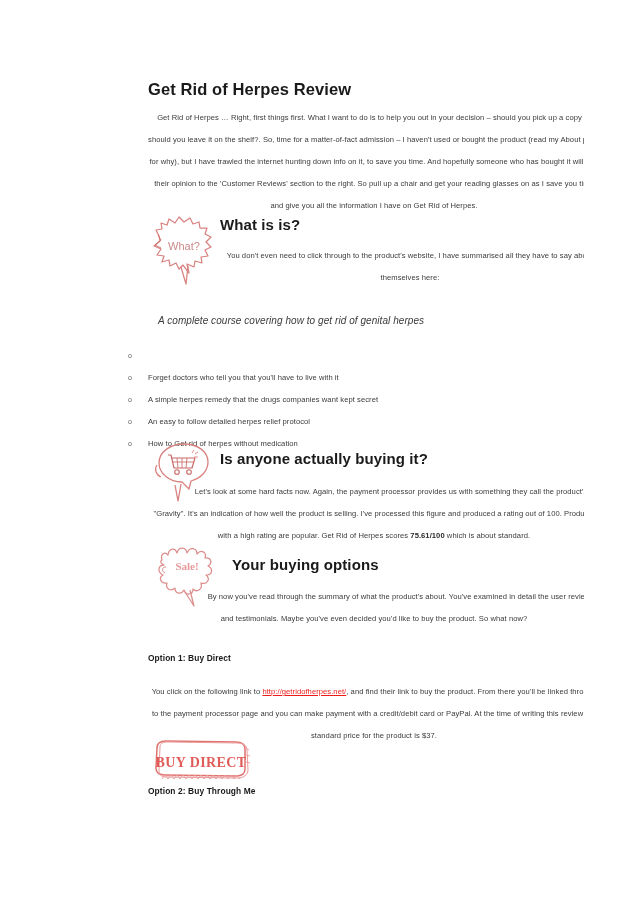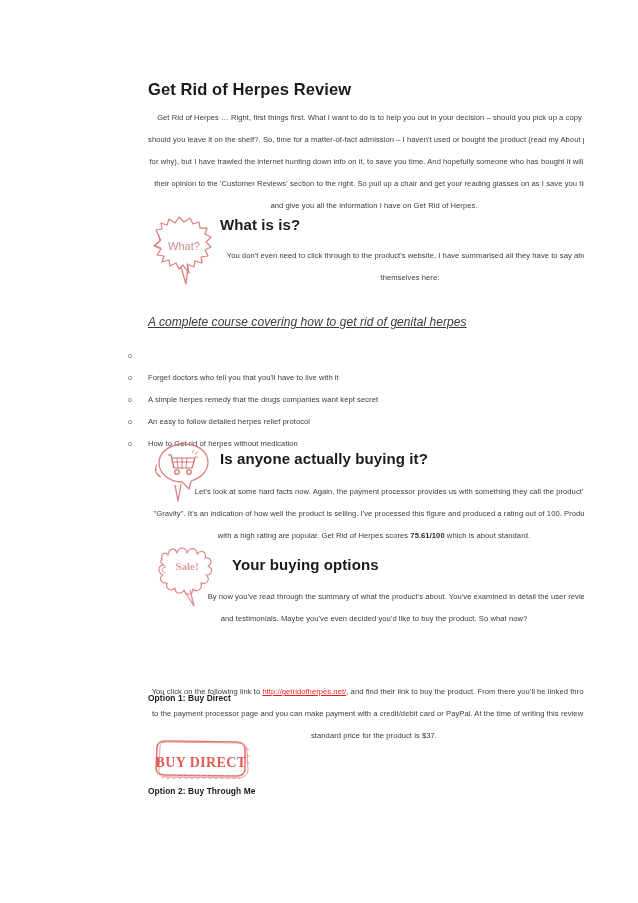--- a/index.html
+++ b/index.html
@@ -56,27 +56,26 @@
   .h3 {
     position: absolute;
     left: 94px;
     font-size: 8.4px;
     font-weight: bold;
     color: #1a1a1a;
     letter-spacing: 0.1px;
   }
   .italic-line {
     position: absolute;
-    left: 94px;
+    left: 104px;
     width: 452px;
-    font-size: 12px;
+    font-size: 10px;
     font-style: italic;
     color: #3a3a3a;
     letter-spacing: 0.06px;
-    text-decoration: underline;
   }
   .indent {
     display: inline-block;
     width: 34px;
   }
   b.score, b.inline-b { font-weight: bold; color: #2a2a2a; }
   a.link {
     color: #ee1c18;
     text-decoration: underline;
   }
@@ -218,21 +217,21 @@
         <path d="M38,48 L42,64 L33,50" fill="none" stroke="#dd8e8c" stroke-width="1.25" stroke-linejoin="round"></path>
         <path d="M13,31 C9,29 10,25 14,25" fill="none" stroke="#cf7d7b" stroke-width="0.9"></path>
       </svg>
       <div class="badge-label sale-label">Sale!</div>
     </div>
 
     <div class="h2" style="left:178px; top:556px;">Your buying options</div>
 
     <div class="body-text" style="top:586px;"><span class="indent" style="width:54px;"></span><span>By now you've read through the summary of what the product's about. You've examined in detail the user reviews and testimonials. Maybe you've even decided you'd like to buy the product. So what now?</span></div>
 
-    <div class="h3" style="top:653px;margin-top:40px;">Option 1: Buy Direct</div>
+    <div class="h3" style="top:653px;">Option 1: Buy Direct</div>
 
     <div class="body-text" style="top:681px;"><span>You click on the following link to </span><a class="link" href="#">http://getridofherpes.net/</a><span>, and find their link to buy the product. From there you'll be linked through to the payment processor page and you can make payment with a credit/debit card or PayPal. At the time of writing this review the standard price for the product is $37.</span></div>
 
     <div class="badge" style="left:96px; top:738px; width:104px; height:46px;">
       <svg width="104" height="46" viewBox="0 0 104 46">
         <path d="M7,10 C7,5 10,3 16,3 L86,4 C92,4 95,6 95,11 L95,31 C95,36 92,38 86,38 L15,37 C9,37 6,35 6,30 Z" fill="none" stroke="#e07370" stroke-width="1.5" stroke-linejoin="round"></path>
         <path d="M10,9 C10,5 13,4 18,4 L87,5 C92,5 97,7 97,12 L98,32 C98,37 93,40 88,40 L17,39 C11,39 9,37 9,32 Z" fill="none" stroke="#ea9b99" stroke-width="1" stroke-linejoin="round"></path>
         <path d="M12,41 l3,-4 l3,4 l3,-4 l3,4 l3,-4 l3,4 l3,-4 l3,4 l3,-4 l3,4 l3,-4 l3,4 l3,-4 l3,4 l3,-4 l3,4 l3,-4 l3,4 l3,-4 l3,4 l3,-4 l3,4 l3,-4 l3,4 l3,-4 l3,4" fill="none" stroke="#ea9b99" stroke-width="0.9" stroke-linejoin="round"></path>
         <path d="M95,10 l4,2 M96,17 l4,1 M96,24 l4,1" stroke="#ea9b99" stroke-width="0.9"></path>
       </svg>

